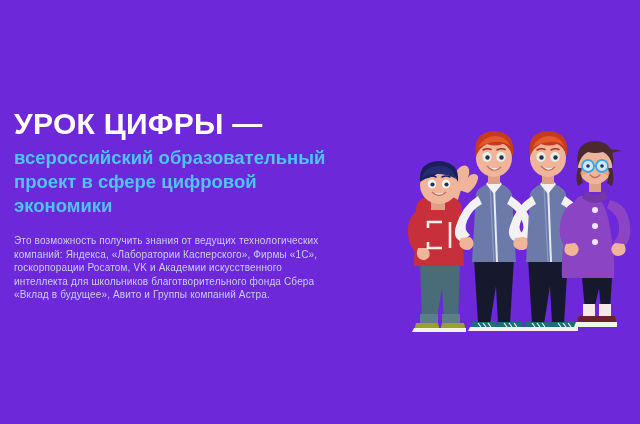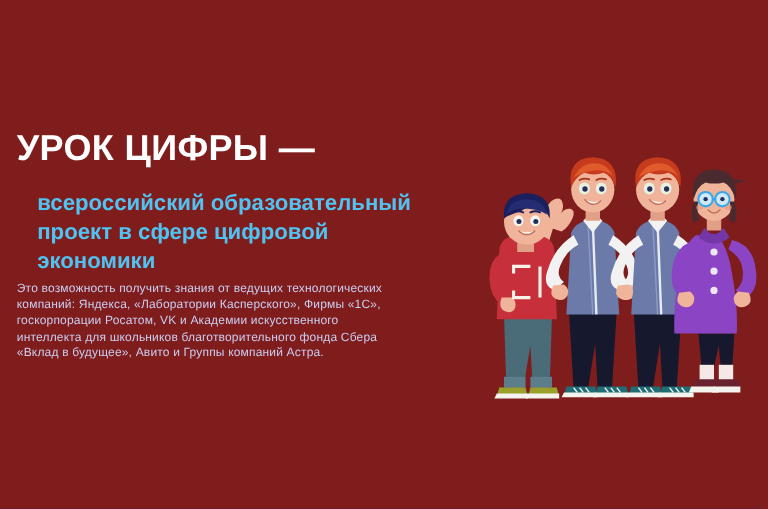--- a/index.html
+++ b/index.html
@@ -10,21 +10,21 @@
     width: 640px;
     height: 424px;
     overflow: hidden;
     background: #252a91;
     font-family: "Liberation Sans", sans-serif;
   }
   .banner {
     position: relative;
     width: 640px;
     height: 424px;
-    background: #7f1d1d;
+    background: #6d28d9;
     overflow: hidden;
   }
 
   
   .text-block {
     position: absolute;
     left: 14px;
     top: 108px;
     width: 330px;
   }
@@ -35,21 +35,21 @@
     letter-spacing: 0.3px;
     line-height: 1.08;
     margin: 0 0 6px 0;
     white-space: nowrap;
   }
   .subhead {
     font-size: 18.5px;
     font-weight: bold;
     color: #4fc3f2;
     line-height: 1.28;
-    margin: 17px;
+    margin: 0;
     width: 340px;
   }
   .body-copy {
     position: absolute;
     left: 14px;
     top: 234px;
     width: 310px;
     font-size: 10px;
     line-height: 13.6px;
     color: #c9cdf0;

